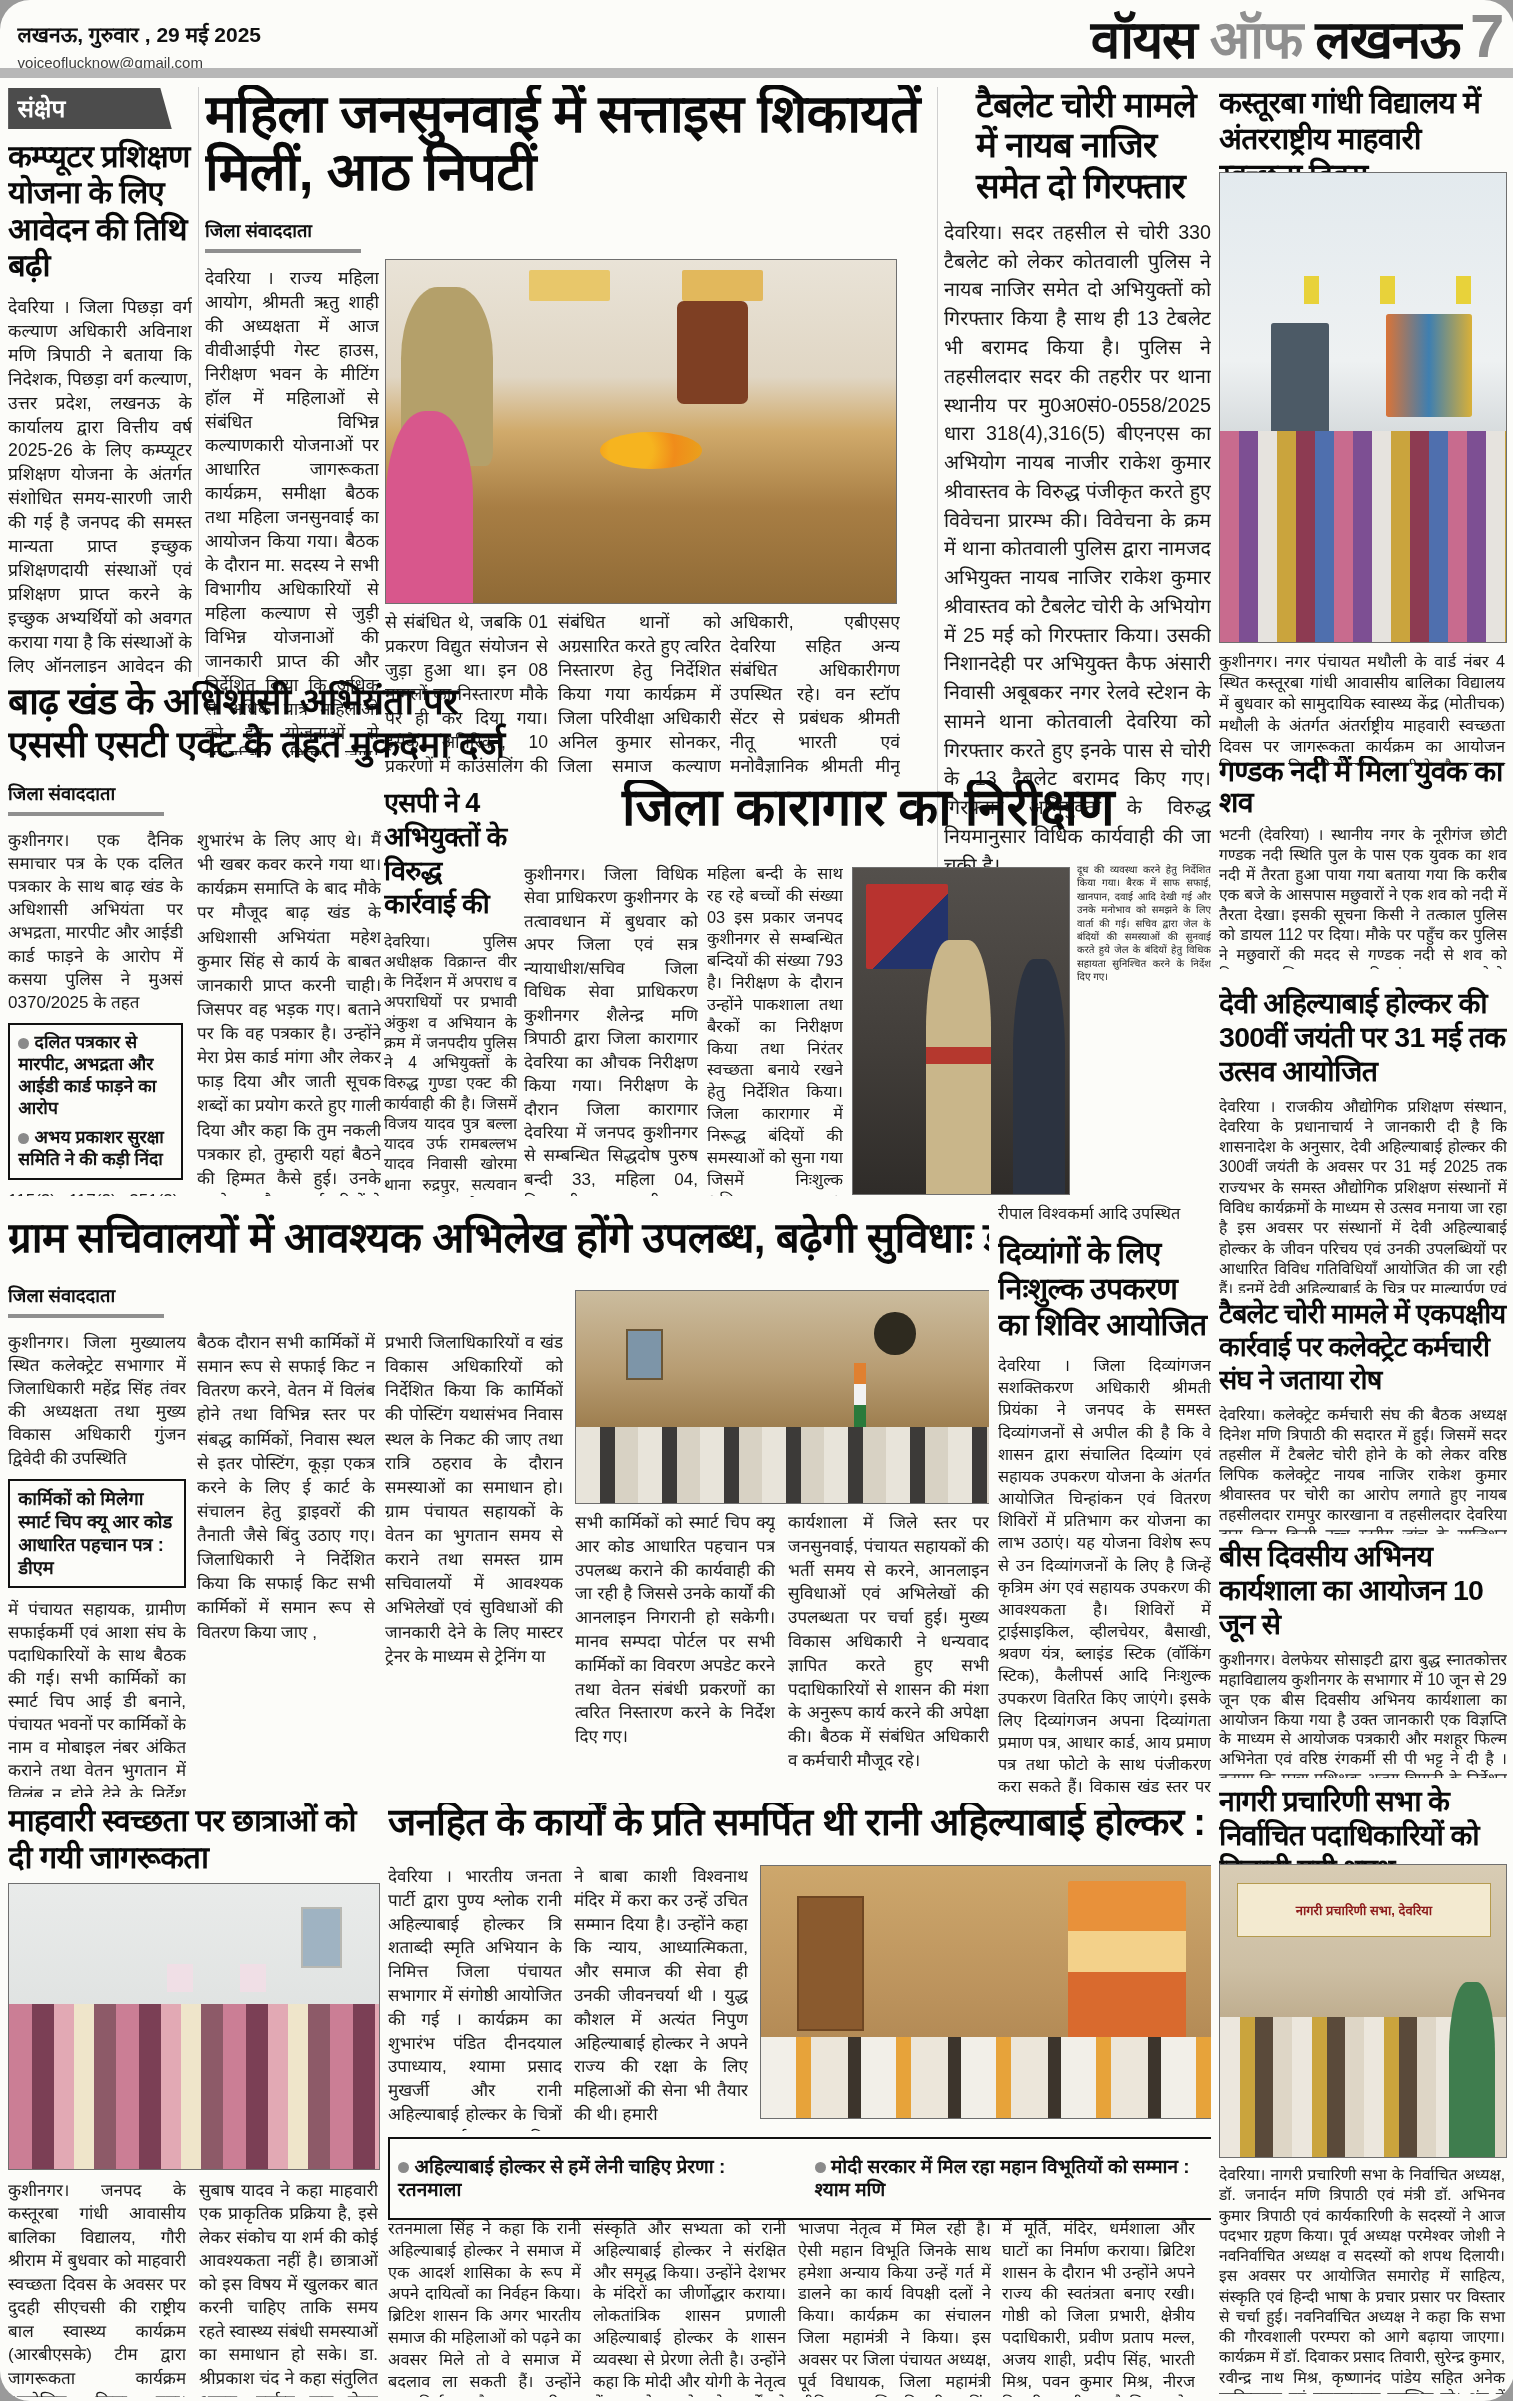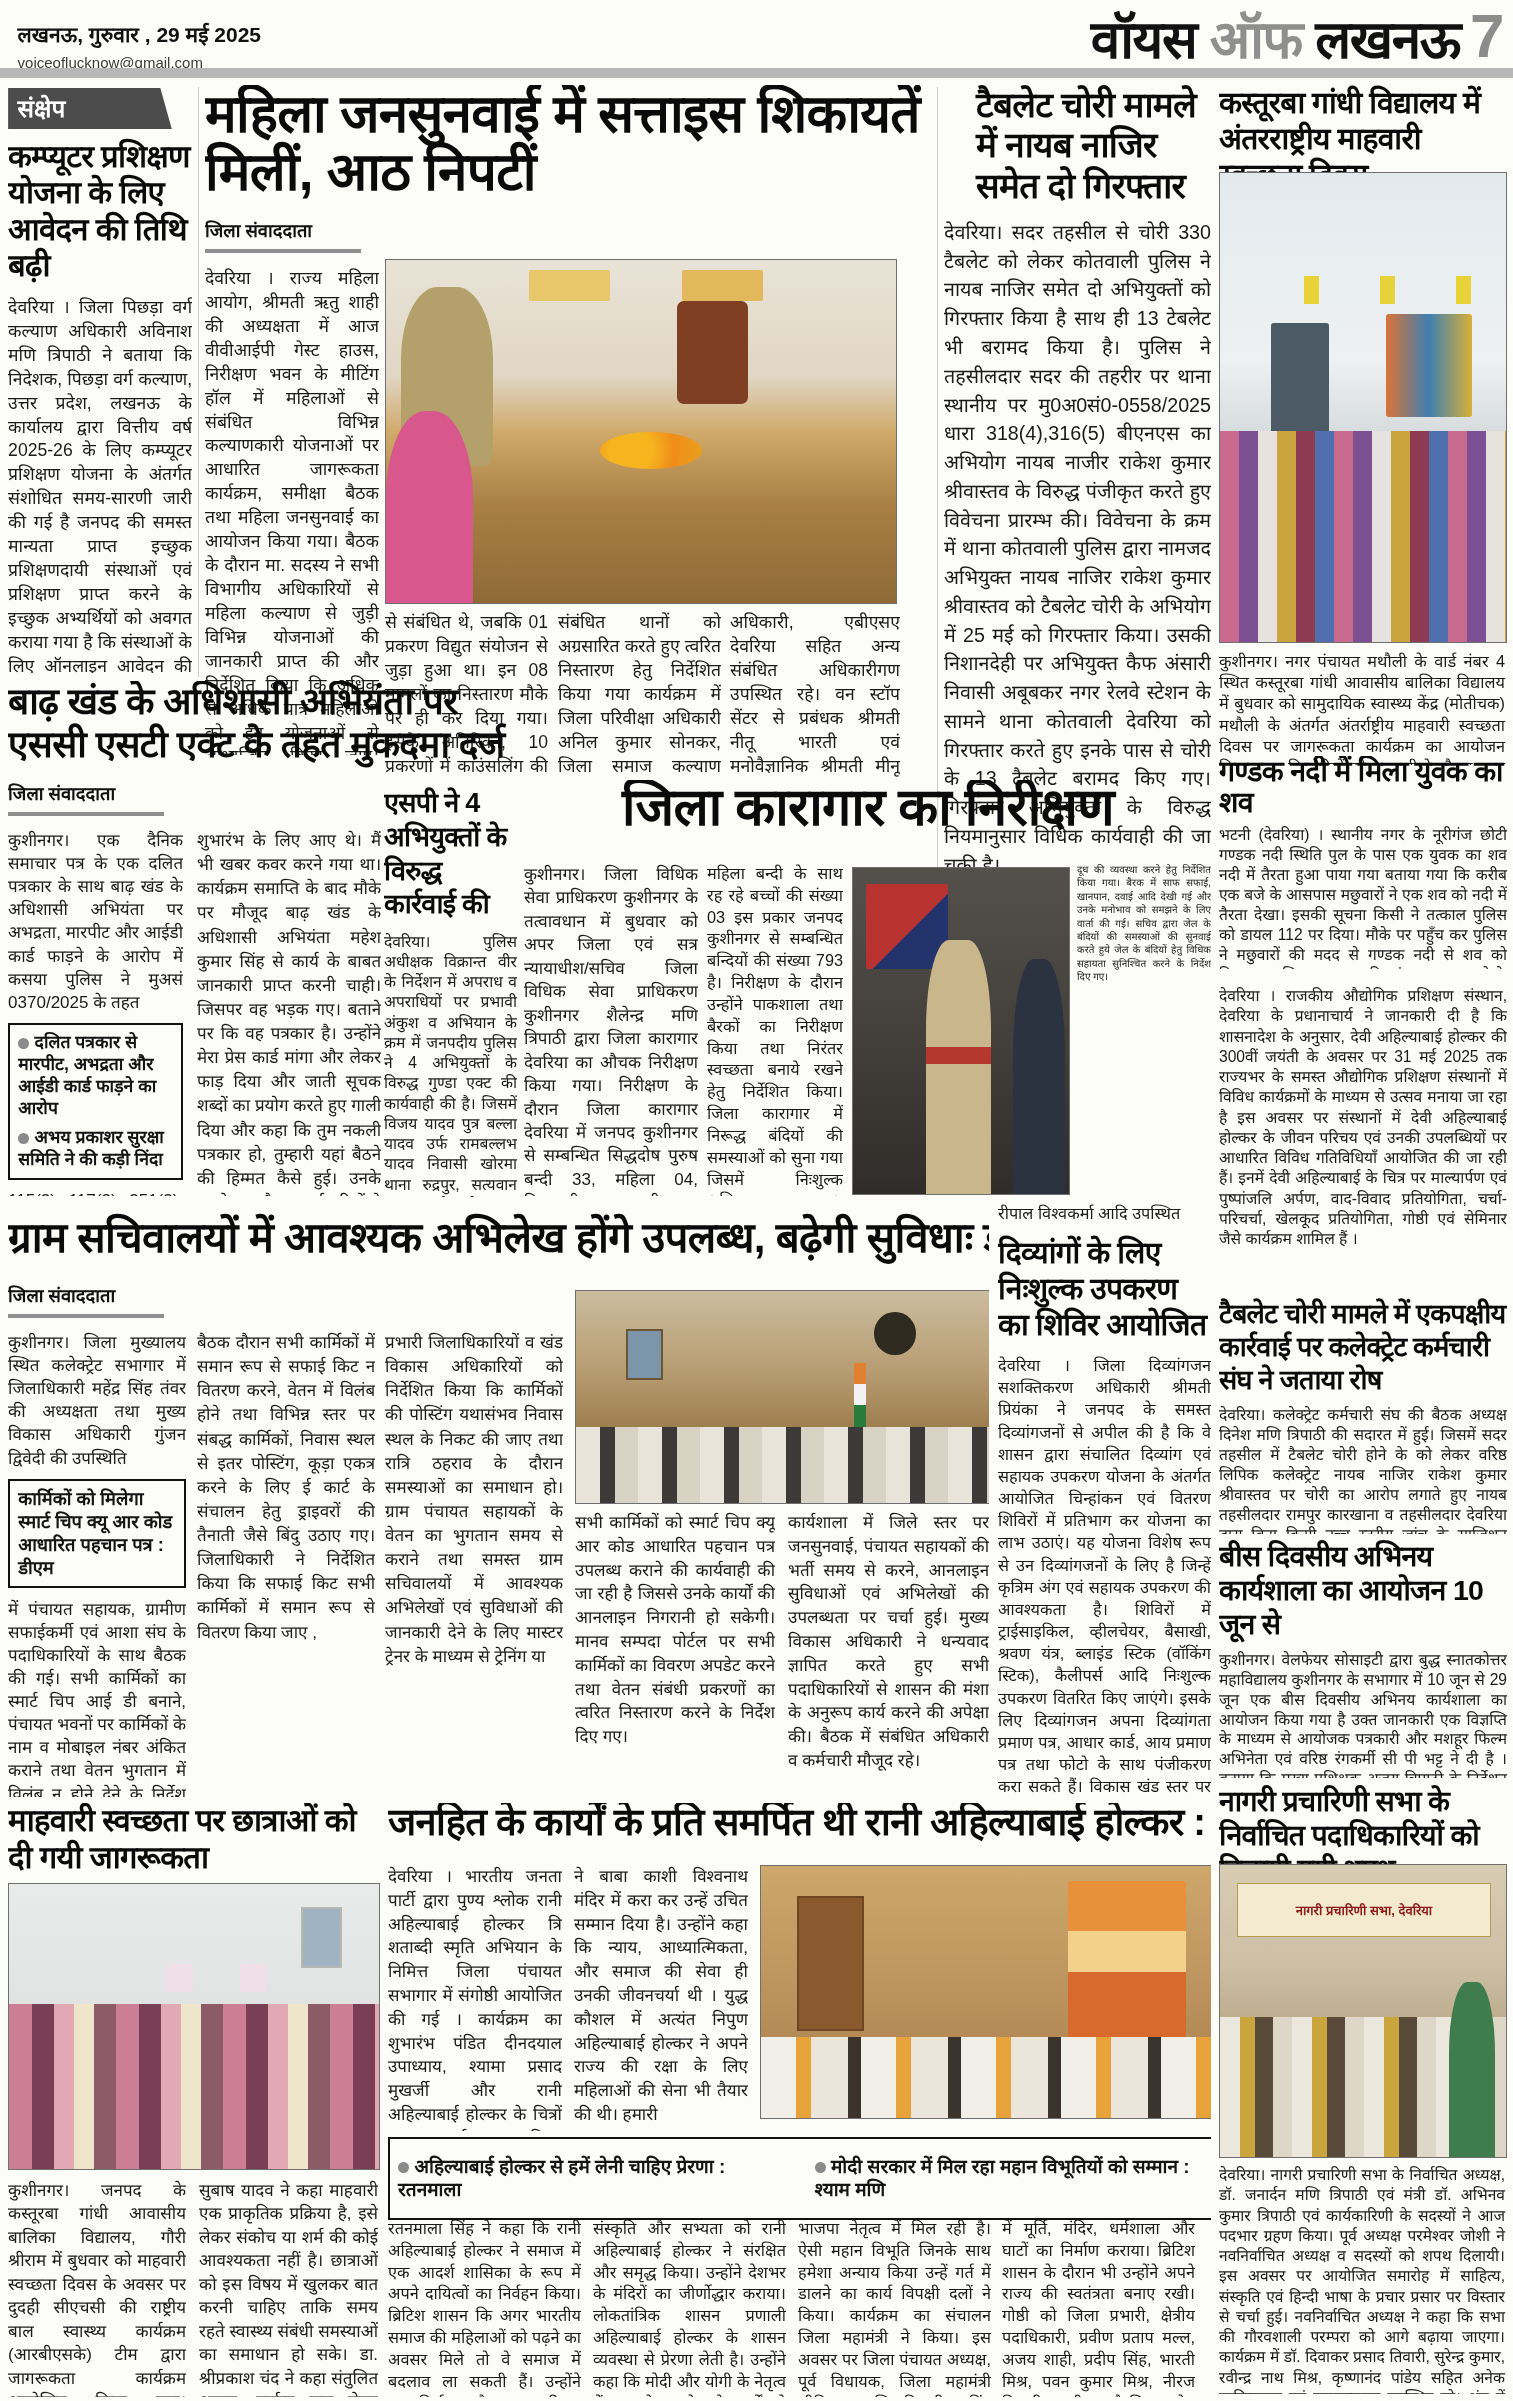--- a/index.html
+++ b/index.html
@@ -1,17 +1,17 @@
 <!DOCTYPE html>
 <html style="font-size:11px"><head>
 <meta charset="utf-8">
 <style>
   html,body{margin:0;padding:0;background:#9a9a9a;}
   .page{position:relative;width:1514px;height:2401px;background:#fcfcf9;
-        font-family:"Liberation Sans","DejaVu Sans",sans-serif;color:#141414;overflow:hidden;}
+        font-family:"Liberation Sans","DejaVu Sans",sans-serif;color:#141414;overflow:hidden;border-radius:30px;}
   .sec{position:absolute;overflow:hidden;}
   .hl{font-weight:700;color:#0a0a0a;line-height:1.1;letter-spacing:-0.7px;}
   .bt{font-size:17px;line-height:1.36;text-align:justify;color:#1a1a1a;}
   .col{position:absolute;overflow:hidden;}
   .byline{font-weight:700;font-size:18.3px;color:#111;}
   .byrule{height:4.1px;background:#8f8f8f;width:156px;margin-top:6.8px;}
   .ph{position:absolute;overflow:hidden;border:0.7px solid #6f6f6f;}
   .kicker{background:#4c4c4c;color:#fff;font-size:24.4px;font-weight:700;
           padding:2.7px 12.2px 5.4px 9.5px;width:142px;clip-path:polygon(0 0,93% 0,100% 100%,0 100%);}
   .bbox{border:2px solid #111;padding:6.8px 8.1px;font-weight:700;line-height:1.25;}
@@ -81,20 +81,21 @@
     </div>
     <div class="bt" style="position:absolute;left:0;top:566px;width:286px;height:114px;font-size:16.3px;line-height:1.3;">कुशीनगर। नगर पंचायत मथौली के वार्ड नंबर 4 स्थित कस्तूरबा गांधी आवासीय बालिका विद्यालय में बुधवार को सामुदायिक स्वास्थ्य केंद्र (मोतीचक) मथौली के अंतर्गत अंतर्राष्ट्रीय माहवारी स्वच्छता दिवस पर जागरूकता कार्यक्रम का आयोजन किया गया। किशोरियों को माहवारी के दौरान साफ सफाई का विशेष ध्यान रखने, समय से पैड बदलने तथा कपड़े को अच्छे से धुल कर धूप में सुखाने की सलाह दी गई। एक ही कपड़े को बार-बार इस्तेमाल नहीं करना चाहिए, इससे काफी सारी इंफेक्शन होते हैं। डॉ रागिनी मिश्रा द्वारा माहवारी स्वच्छता में किन-किन बातों का ध्यान रखना चाहिए जैसे अगर पैड इस्तेमाल करते हैं तो 4 से 6 घंटे तक उसे यूज करना चाहिए। कपड़ा या पैड इस्तेमाल करने के बाद में हाथ को साबुन से अच्छे से धुलना चाहिए। इस अवसर पर वार्डेन रूबी गुप्ता सहित तमाम लोग मौजूद रहे।</div>
   </div>
 
   <div class="sec" style="left:1219px;top:756px;width:288px;height:213px;">
     <div class="hl" style="font-size:28.5px;line-height:1.1;margin-bottom:6.8px;">गण्डक नदी में मिला युवक का शव</div>
     <div class="bt" style="font-size:15.6px;line-height:1.28;">भटनी (देवरिया) । स्थानीय नगर के नूरीगंज छोटी गण्डक नदी स्थिति पुल के पास एक युवक का शव नदी में तैरता हुआ पाया गया  बताया गया कि करीब एक बजे के आसपास मछुवारों ने एक शव को नदी में तैरता देखा। इसकी सूचना किसी ने तत्काल पुलिस को डायल 112 पर दिया। मौके पर पहुँच कर पुलिस ने मछुवारों की मदद से गण्डक नदी से शव को निकाला। पुलिस द्वारा शव की जांच पड़ताल करने के बाद शव की पहचान आधार कार्ड के अनुसार गिरिजा शंकर पुत्र बृजभूषण उम्र 45 वर्ष ग्राम थाना सदर कोतवाली के रूप में हुई  पुलिस द्वारा शव को कब्जे में लेकर पोस्टमार्टम के लिए जिला अस्पताल भेज दिया गया है । पोस्टमार्टम रिपोर्ट से मौत के कारणों का पता चल सकेगा।</div>
   </div>
 
   <div class="sec" style="left:1219px;top:986px;width:288px;height:307px;">
+    <div class="hl" style="font-size:28.5px;line-height:1.2;margin-bottom:8.1px;">देवी अहिल्याबाई होल्कर की 300वीं जयंती पर 31 मई तक उत्सव आयोजित</div>
     <div class="bt" style="font-size:15.6px;line-height:1.3;">देवरिया । राजकीय औद्योगिक प्रशिक्षण संस्थान, देवरिया के प्रधानाचार्य ने जानकारी दी है कि शासनादेश  के अनुसार, देवी अहिल्याबाई होल्कर की 300वीं जयंती के अवसर पर 31 मई 2025 तक राज्यभर के समस्त औद्योगिक प्रशिक्षण संस्थानों में विविध कार्यक्रमों के माध्यम से उत्सव मनाया जा रहा है   इस अवसर पर संस्थानों में देवी अहिल्याबाई होल्कर के जीवन परिचय एवं उनकी उपलब्धियों पर आधारित विविध गतिविधियाँ आयोजित की जा रही हैं। इनमें देवी अहिल्याबाई के चित्र पर माल्यार्पण एवं पुष्पांजलि अर्पण, वाद-विवाद प्रतियोगिता, चर्चा-परिचर्चा, खेलकूद प्रतियोगिता, गोष्ठी एवं सेमिनार जैसे कार्यक्रम शामिल हैं ।</div>
   </div>
 
   <div class="sec" style="left:1219px;top:1298px;width:288px;height:236px;">
     <div class="hl" style="font-size:27px;line-height:1.22;margin-bottom:8.1px;">टैबलेट चोरी मामले में एकपक्षीय कार्रवाई पर कलेक्ट्रेट कर्मचारी संघ ने जताया रोष</div>
     <div class="bt" style="font-size:15.6px;line-height:1.28;">देवरिया। कलेक्ट्रेट कर्मचारी संघ की बैठक अध्यक्ष दिनेश मणि त्रिपाठी की सदारत में हुई। जिसमें सदर तहसील में टैबलेट चोरी होने के को लेकर वरिष्ठ लिपिक कलेक्ट्रेट नायब नाजिर राकेश कुमार श्रीवास्तव पर चोरी का आरोप लगाते हुए नायब तहसीलदार रामपुर कारखाना व तहसीलदार देवरिया द्वारा बिना किसी उच्च स्तरीय जांच के साजिशन एफआईआर दर्ज कराये जाने पर रोष व्यक्त किया गया। इसके बाद जिलाधिकारी को ज्ञापन सौंपा गया तथा निर्णय किया गया कि प्रकरण की निष्पक्ष जांच कराई जाए।</div>
   </div>
 
   <div class="sec" style="left:1219px;top:1539px;width:288px;height:239px;">
     <div class="hl" style="font-size:28.5px;line-height:1.2;margin-bottom:8.1px;">बीस दिवसीय अभिनय कार्यशाला का आयोजन 10 जून से</div>

